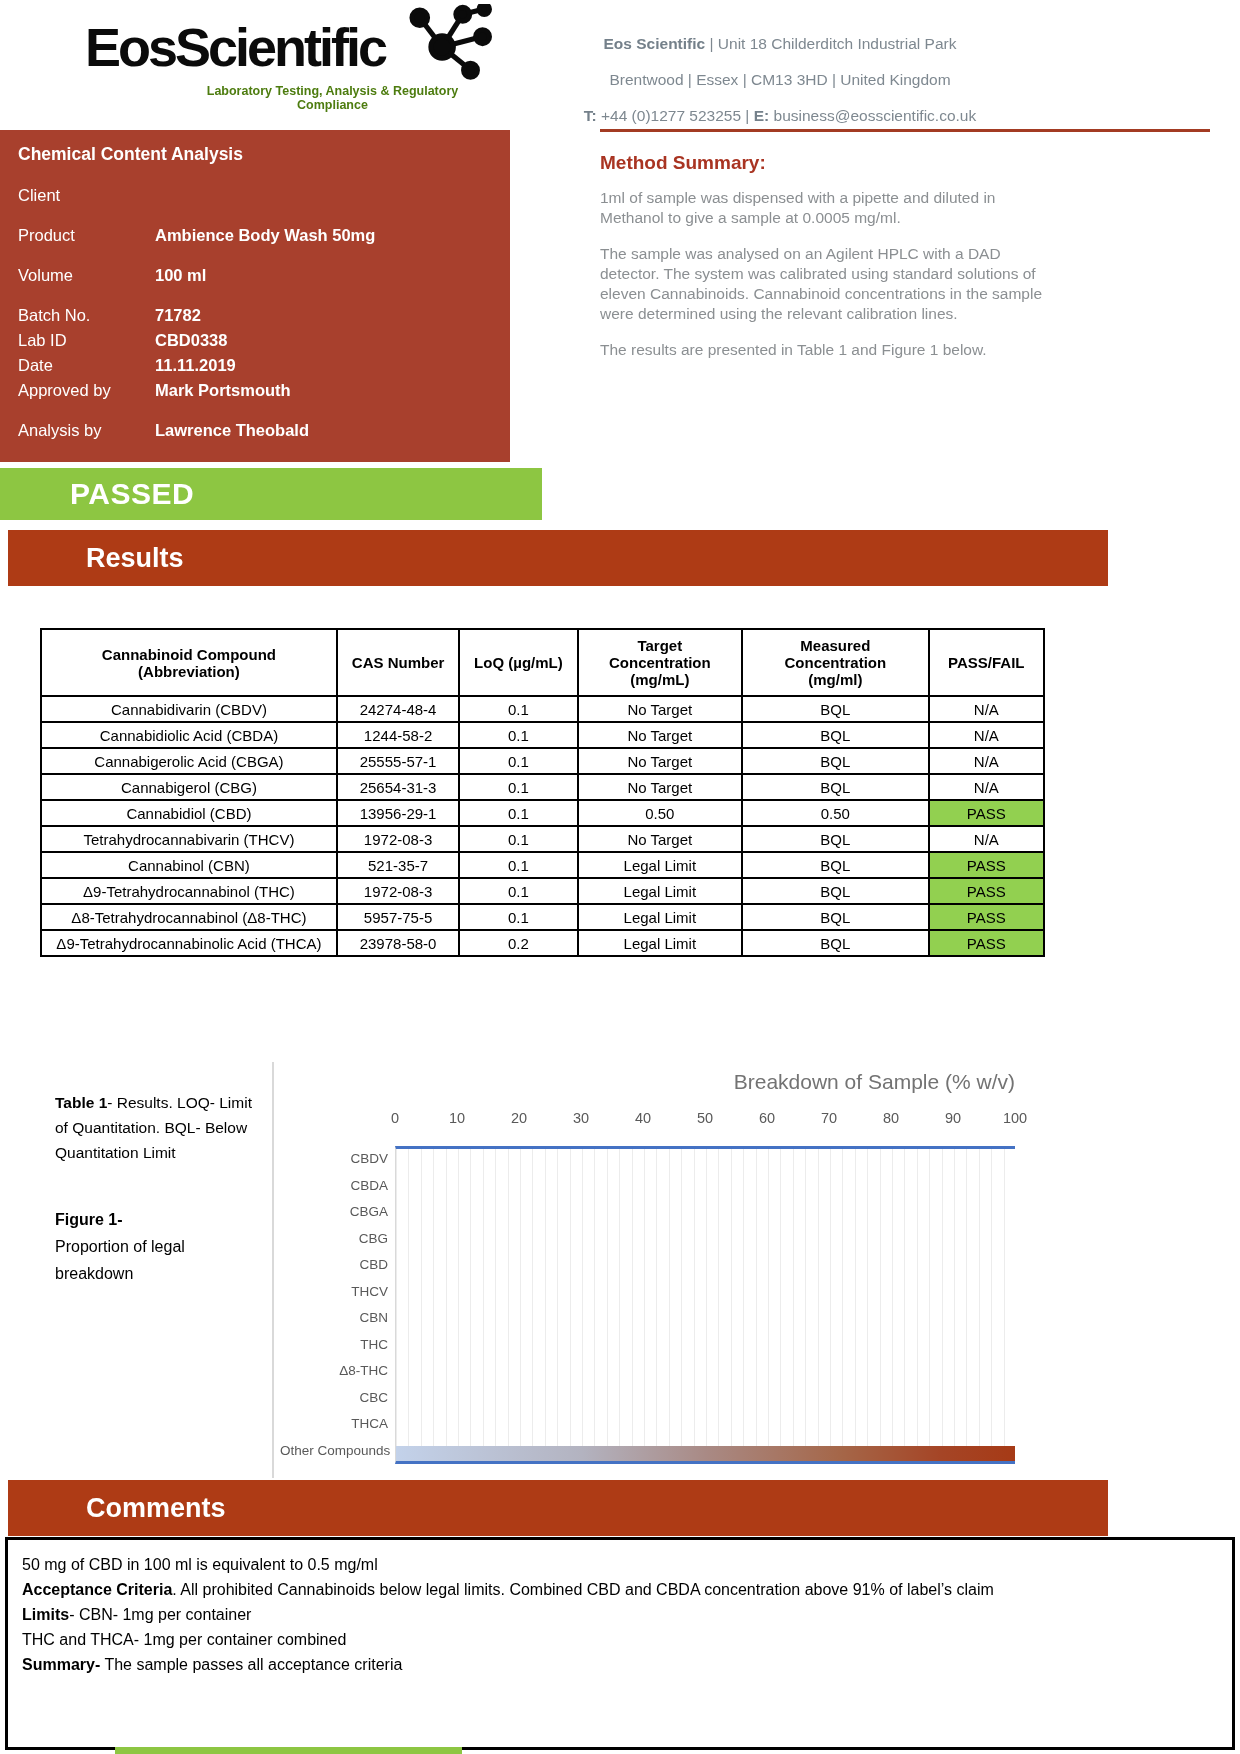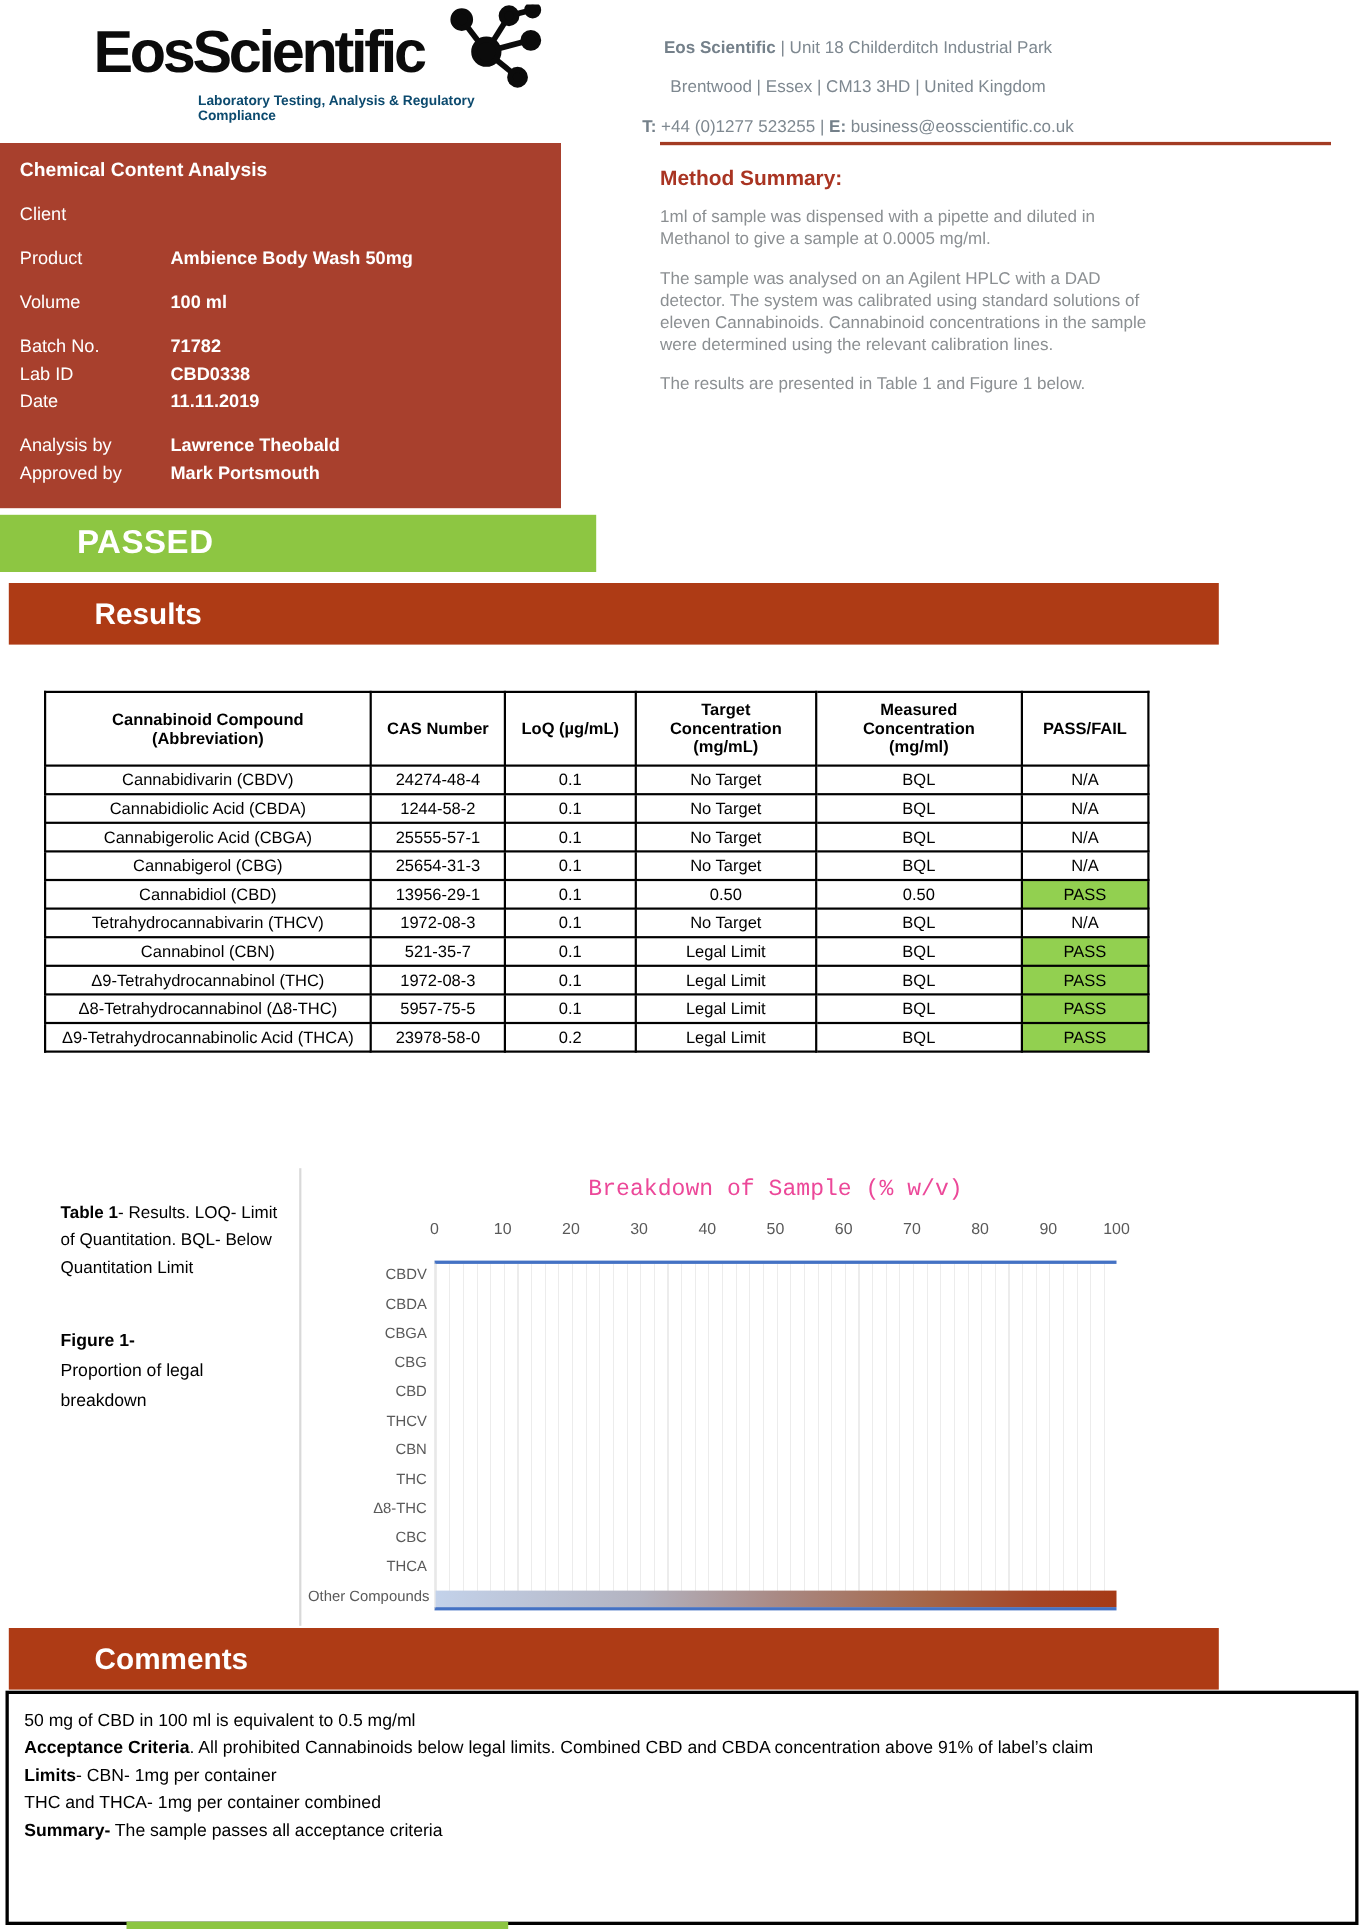--- a/index.html
+++ b/index.html
@@ -2,21 +2,21 @@
 <html><head>
 <meta charset="utf-8">
 <style>
   * { margin:0; padding:0; box-sizing:border-box; }
   html,body { background:#ffffff; }
   body { width:1240px; height:1754px; position:relative; font-family:"Liberation Sans", sans-serif; color:#000; overflow:hidden; }
 
   
   .logo-block { position:absolute; left:85px; top:6px; width:400px; }
   .logo-text { font-size:54px; font-weight:bold; letter-spacing:-3px; color:#0b0b0b; line-height:1.55; }
-  .logo-tagline { font-size:12.5px; font-weight:bold; color:#0c4a6e; text-align:left; margin-top:-6px; padding-left:95px; }
+  .logo-tagline { font-size:12.5px; font-weight:bold; color:#4d7c0f; text-align:center; margin-top:-6px; padding-left:95px; }
   .molecule { position:absolute; left:318px; top:-2px; width:92px; height:86px; }
 
   .contact-block { position:absolute; left:555px; top:26px; width:450px; text-align:center; font-size:15.5px; color:#7e8890; line-height:36px; }
   .contact-block b { color:#74808a; }
   .red-divider { position:absolute; left:600px; top:129px; width:610px; height:3px; background:#a33b23; }
 
   
   .info-box { position:absolute; left:0; top:130px; width:510px; height:332px; background:#a8402d; color:#fff; padding:14px 0 0 18px; font-size:16.5px; }
   .info-title { font-weight:bold; font-size:17.5px; margin-bottom:18px; }
   .info-row { height:25px; line-height:25px; }
@@ -46,21 +46,21 @@
   .col-compound { width:29.5%; } .col-cas { width:12.2%; } .col-loq { width:11.8%; }
   .col-target { width:16.4%; } .col-measured { width:18.6%; } .col-pf { width:11.5%; }
 
   
   .caption-col { position:absolute; left:55px; top:1090px; width:200px; font-size:15.5px; line-height:25px; color:#000; }
   .fig-caption { margin-top:41px; font-size:16px; line-height:27px; }
   .v-divider { position:absolute; left:272px; top:1062px; width:2px; height:416px; background:#d9d9d9; }
 
   
   .chart { position:absolute; left:280px; top:1062px; width:745px; height:416px; }
-  .chart-title { position:absolute; left:115px; top:8px; width:620px; text-align:center; font-size:21px; color:#ec4899;font-family:Liberation Mono, monospace; }
+  .chart-title { position:absolute; left:115px; top:8px; width:620px; text-align:right; font-size:21px; color:#737373; }
   .tick-row { position:absolute; left:115px; top:48px; width:620px; height:20px; }
   .tick { position:absolute; transform:translateX(-50%); font-size:14.5px; color:#595959; }
   .plot { position:absolute; left:115px; top:84px; width:620px; height:318px;
           border-top:3px solid #4472c4; border-bottom:3px solid #4472c4; border-left:1px solid #d9d9d9;
           background:repeating-linear-gradient(to right, #ececec 0px, #ececec 1px, transparent 1px, transparent 12.4px); }
   .cat-col { position:absolute; left:0; top:84px; width:108px; height:318px; }
   .cat-label { height:26.5px; line-height:26.5px; text-align:right; font-size:13.5px; color:#595959; white-space:nowrap; }
   .plot-row { height:26.5px; display:flex; align-items:center; }
   .bar { height:15px; width:0;
          background:linear-gradient(to right, #c3d2ea 0%, #b3b3c0 30%, #a98a85 50%, #a56648 72%, #a54526 88%, #a63a16 100%); }
@@ -100,22 +100,22 @@
 <div class="red-divider"></div>
 
 <div class="info-box">
   <div class="info-title">Chemical Content Analysis</div>
   <div class="info-row"><span class="lbl">Client</span><span class="val"></span></div>
   <div class="info-row gap-top"><span class="lbl">Product</span><span class="val">Ambience Body Wash 50mg</span></div>
   <div class="info-row gap-top"><span class="lbl">Volume</span><span class="val">100 ml</span></div>
   <div class="info-row gap-top"><span class="lbl">Batch No.</span><span class="val">71782</span></div>
   <div class="info-row"><span class="lbl">Lab ID</span><span class="val">CBD0338</span></div>
   <div class="info-row"><span class="lbl">Date</span><span class="val">11.11.2019</span></div>
+  <div class="info-row"><span class="lbl">Approved by</span><span class="val">Mark Portsmouth</span></div>
   <div class="info-row gap-top"><span class="lbl">Analysis by</span><span class="val">Lawrence Theobald</span></div>
-  <div class="info-row"><span class="lbl">Approved by</span><span class="val">Mark Portsmouth</span></div>
 </div>
 
 <div class="method">
   <div class="method-heading">Method Summary:</div>
   <p>1ml of sample was dispensed with a pipette and diluted in Methanol to give a sample at 0.0005 mg/ml.</p>
   <p>The sample was analysed on an Agilent HPLC with a DAD detector. The system was calibrated using standard solutions of eleven Cannabinoids. Cannabinoid concentrations in the sample were determined using the relevant calibration lines.</p>
   <p>The results are presented in Table 1 and Figure 1 below.</p>
 </div>
 
 <div class="passed-banner">PASSED</div>

